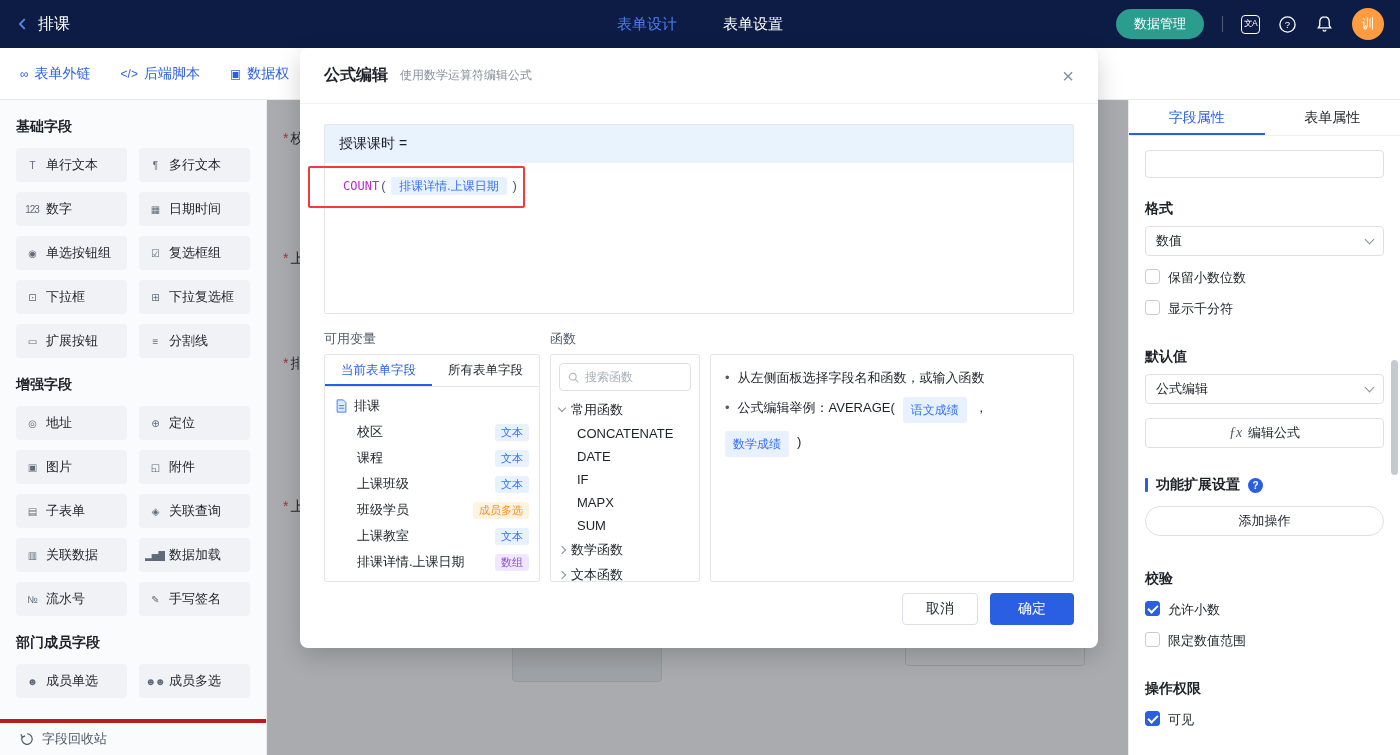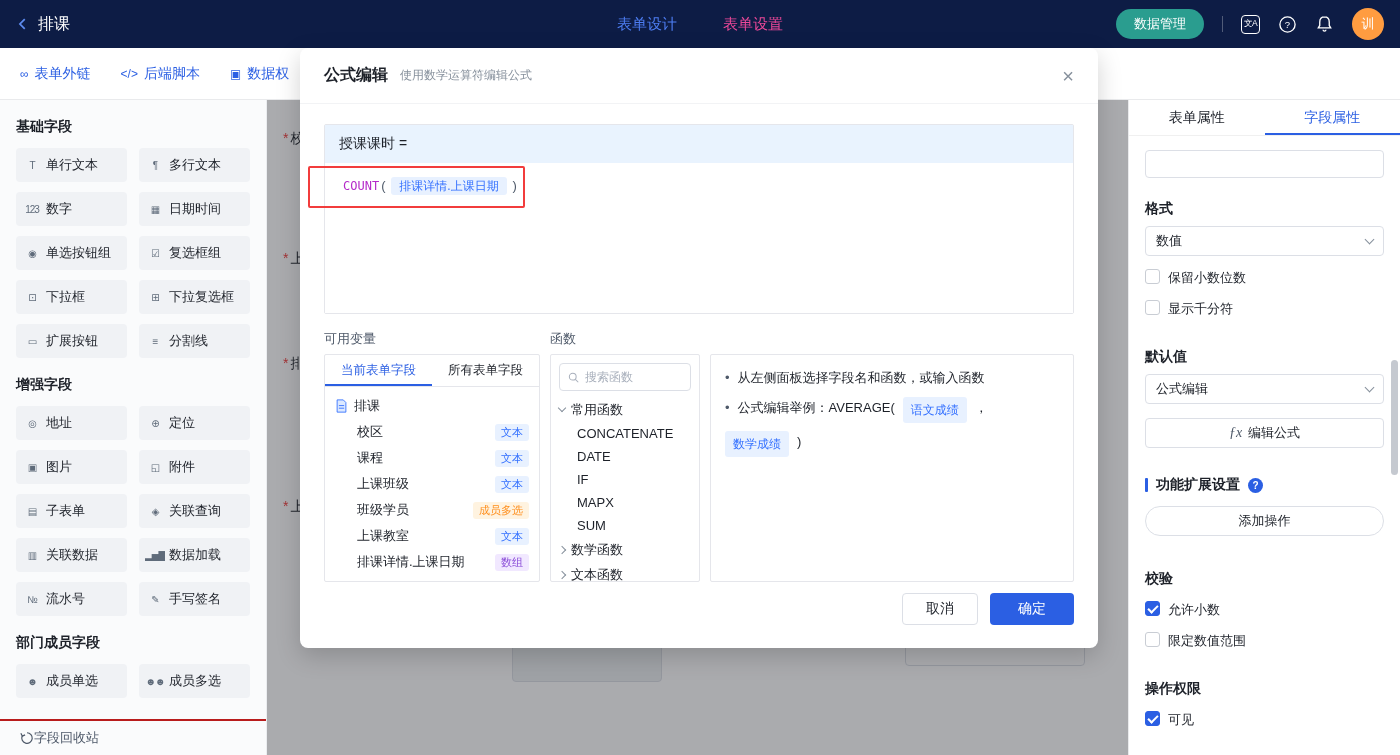--- a/index.html
+++ b/index.html
@@ -7,21 +7,21 @@
     --function-purple:#b429c9; --annotation-red:#f23c3c;
   }
   *{margin:0;padding:0;box-sizing:border-box;}
   html,body{width:1400px;height:755px;overflow:hidden;}
   body{font-family:"Liberation Sans","DejaVu Sans",sans-serif;font-size:14px;color:#1d2129;background:#fff;position:relative;}
 
   
   .topbar{height:48px;background:#0d1c45;display:flex;align-items:center;padding:0 16px;position:relative;z-index:30;}
   .tb-left{display:flex;align-items:center;gap:8px;color:#fff;font-size:16px;font-weight:500;cursor:pointer;}
   .tb-center{position:absolute;left:50%;top:0;transform:translateX(-50%);height:48px;display:flex;align-items:center;gap:46px;font-size:15px;}
-  .tb-tab{color:#ec4899;cursor:pointer;}
+  .tb-tab{color:#ffffff;cursor:pointer;}
   .tb-tab.active{color:#4d7df2;}
   .tb-right{margin-left:auto;display:flex;align-items:center;gap:18px;}
   .pill-btn{background:var(--teal);color:#fff;font-size:13px;padding:6px 18px;border-radius:16px;border:none;cursor:pointer;}
   .tb-divider{width:1px;height:16px;background:rgba(255,255,255,.28);}
   .translate-box{width:19px;height:19px;border:1.3px solid #fff;border-radius:4px;color:#fff;font-size:8.5px;display:flex;align-items:center;justify-content:center;letter-spacing:-0.5px;cursor:pointer;}
   .avatar{width:32px;height:32px;border-radius:50%;background:var(--avatar-orange);color:#fff;font-size:13px;display:flex;align-items:center;justify-content:center;cursor:pointer;}
 
   
   .toolbar{height:52px;background:#fff;border-bottom:1px solid #e9eaec;display:flex;align-items:center;padding:0 20px;position:relative;z-index:5;}
   .tool-items{display:flex;align-items:center;gap:30px;}
@@ -34,21 +34,21 @@
 
   
   .main{position:absolute;top:100px;left:0;right:0;bottom:0;display:flex;}
 
   
   .sidebar{width:267px;flex:none;background:#fafbfc;border-right:1px solid #ebedf0;position:relative;overflow:hidden;}
   .sec-title{font-size:14px;font-weight:bold;color:#1d2129;margin:18px 16px 12px;}
   .fields-grid{display:grid;grid-template-columns:1fr 1fr;gap:10px 12px;padding:0 16px;}
   .field-item{height:34px;display:flex;align-items:center;background:#f0f2f5;border-radius:4px;padding:0 6px;font-size:13px;color:#1d2129;cursor:pointer;overflow:hidden;white-space:nowrap;}
   .field-item .icon{width:20px;flex:none;text-align:center;color:#5f6b7a;font-size:10px;letter-spacing:-1px;margin-right:4px;overflow:hidden;}
-  .recycle-bar{position:absolute;left:0;right:0;bottom:0;height:36px;border-top:2px solid #b91c1c;background:#fafbfc;display:flex;align-items:center;padding:0 20px;color:#4e5969;font-size:13px;cursor:pointer;}
+  .recycle-bar{position:absolute;left:0;right:0;bottom:0;height:36px;border-top:4px solid #b91c1c;background:#fafbfc;display:flex;align-items:center;gap:8px;padding:0 20px;color:#4e5969;font-size:13px;cursor:pointer;}
 
   
   .canvas{flex:1;position:relative;background:#fff;overflow:hidden;}
   .cv-label{position:absolute;left:16px;font-size:14px;color:#1d2129;white-space:nowrap;}
   .cv-star{color:var(--annotation-red);margin-right:2px;}
   .cv-box1{position:absolute;left:245px;top:540px;width:150px;height:42px;background:#eef0f3;border:1px solid #dcdfe6;border-radius:4px;}
   .cv-box2{position:absolute;left:638px;top:534px;width:180px;height:32px;background:#fff;border:1px solid #dcdfe6;border-radius:4px;}
   .canvas-dim{position:absolute;inset:0;background:rgba(31,35,41,.38);}
 
   
@@ -284,22 +284,22 @@
     <div class="cv-label" style="top:150px;"><span class="cv-star">*</span><span>上</span></div>
     <div class="cv-label" style="top:255px;"><span class="cv-star">*</span><span>排</span></div>
     <div class="cv-label" style="top:398px;"><span class="cv-star">*</span><span>上</span></div>
     <div class="cv-box1"></div>
     <div class="cv-box2"></div>
     <div class="canvas-dim"></div>
   </div>
 
   <div class="rightpanel">
     <div class="rp-tabs">
+      <span class="rp-tab active">字段属性</span>
       <span class="rp-tab">表单属性</span>
-      <span class="rp-tab active">字段属性</span>
     </div>
     <div class="rp-body">
       <div class="rp-partial-input"></div>
 
       <div class="rp-label">格式</div>
       <div class="select">
         <span class="sel-txt">数值</span>
         <span class="caret"></span>
       </div>
       <div class="cb-row">

